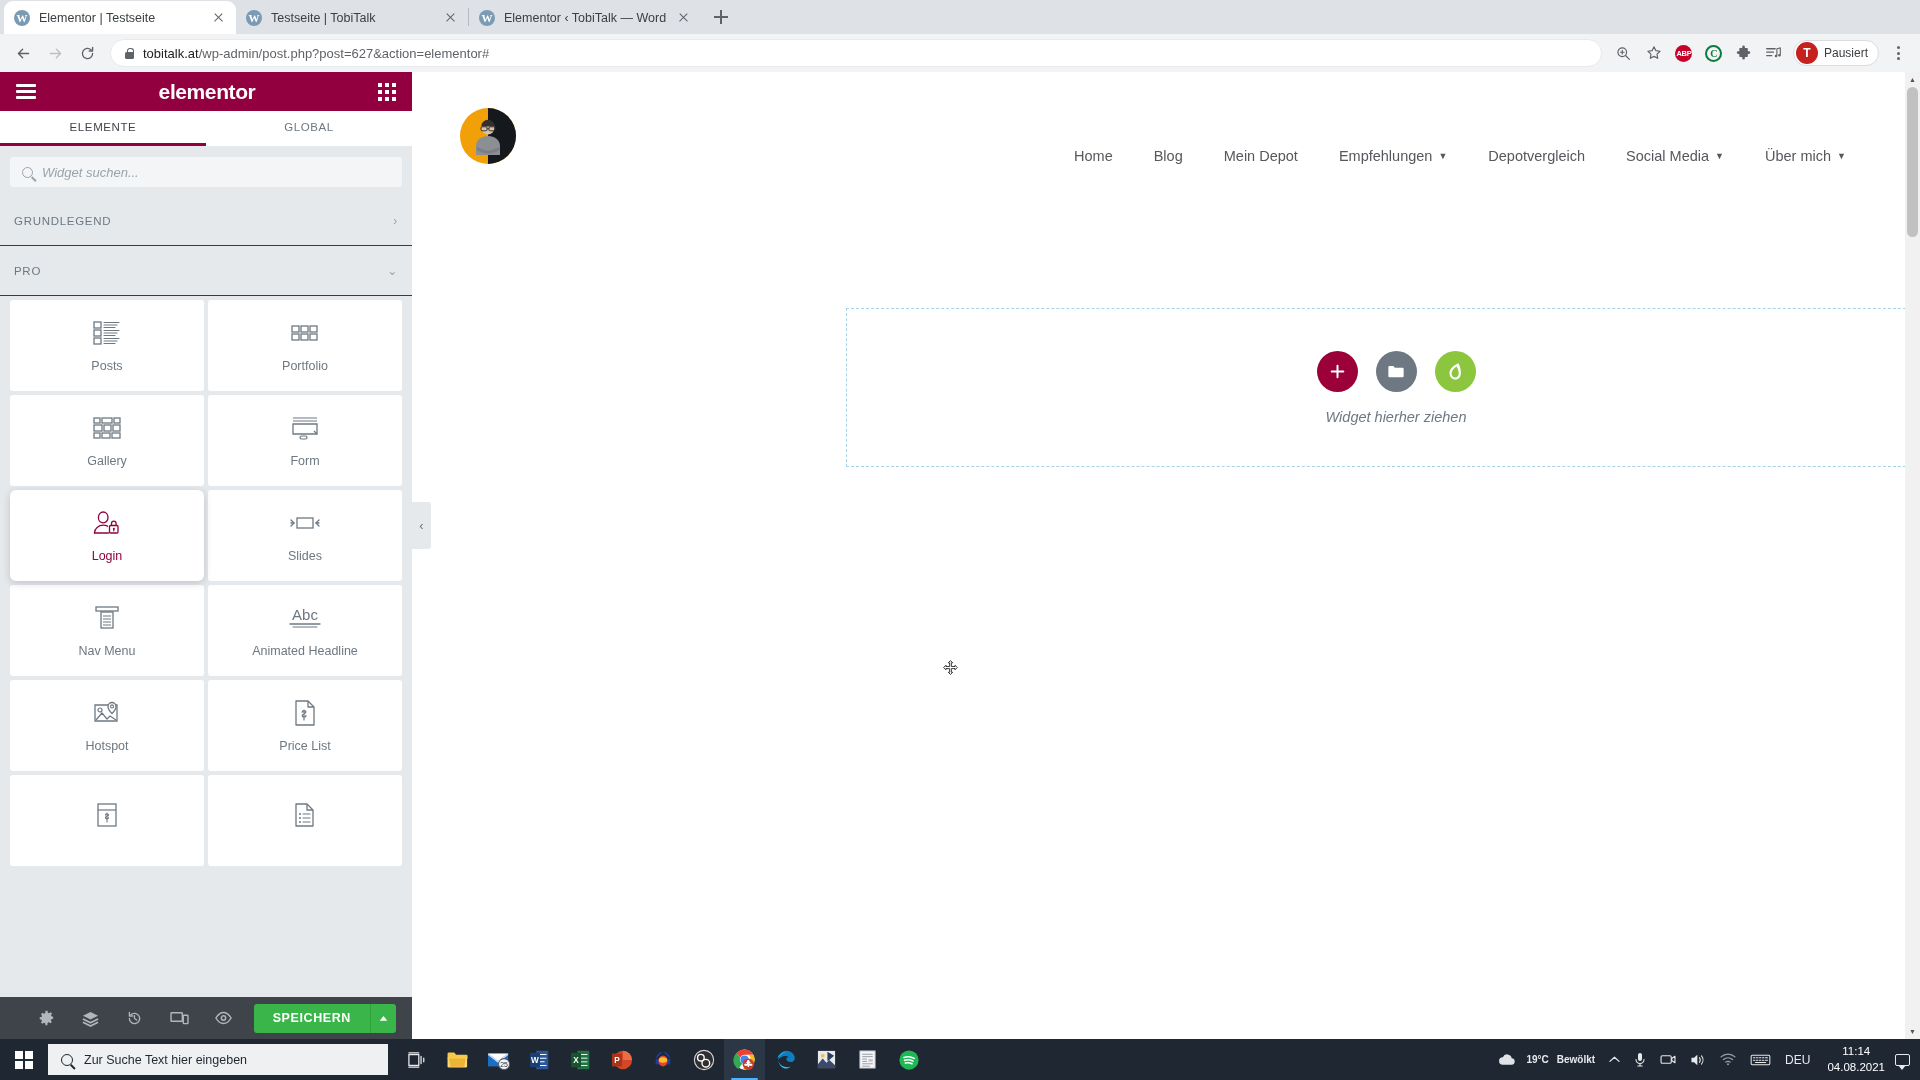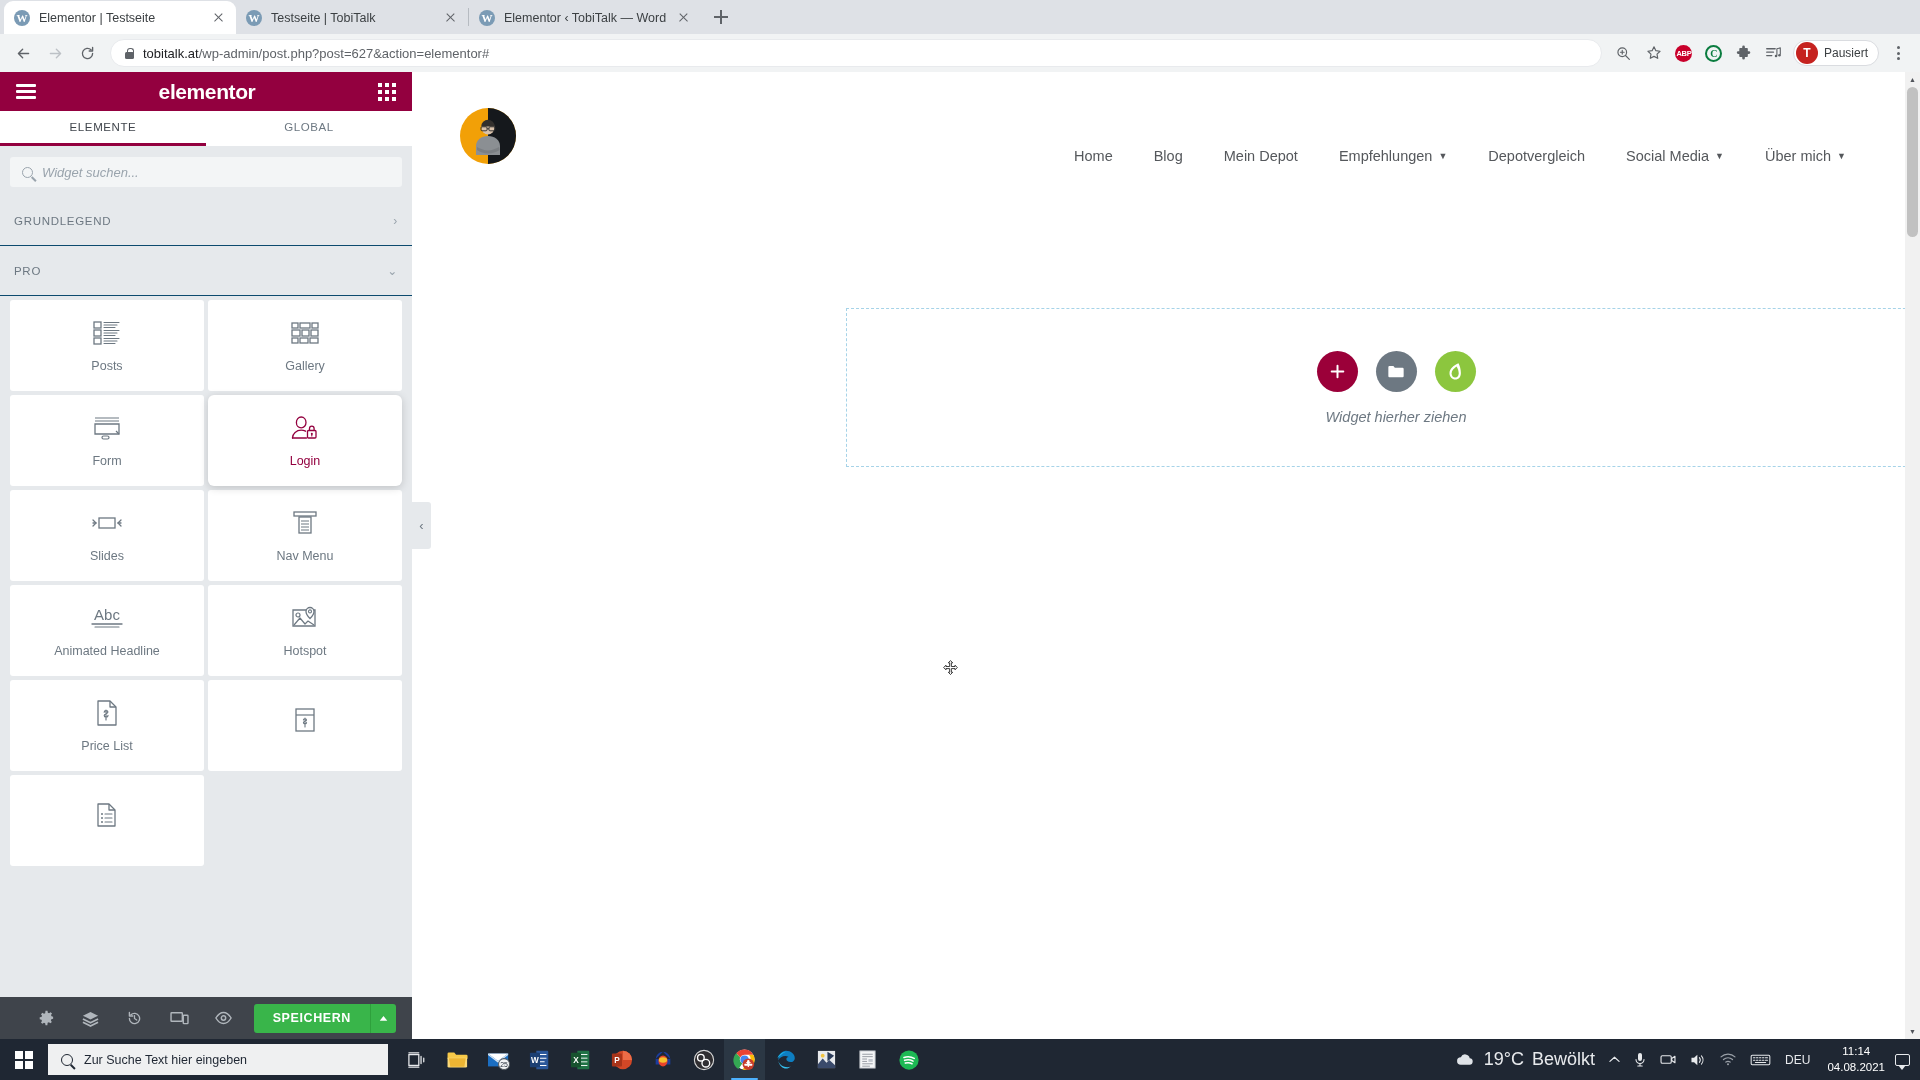--- a/index.html
+++ b/index.html
@@ -297,21 +297,21 @@
     height: 2.5px; background: #4db2ff; border-radius: 2px;
   }
   .tray {
     position: absolute; right: 0; top: 0; height: 41px;
     display: flex; align-items: center; gap: 0; padding-right: 4px;
   }
   .tray-item {
     display: flex; align-items: center; justify-content: center;
     color: #e8eaed; font-size: 12px; padding: 0 7px; height: 41px;
   }
-  .tray-weather { gap: 8px; font-size: 18px; }
+  .tray-weather { gap: 8px; font-size: 10px; font-weight: bold; }
   .tray-clock {
     display: flex; flex-direction: column; align-items: center;
     font-size: 11.5px; color: #fff; line-height: 1.32; padding: 0 10px;
   }
   .tray-notif {
     width: 15px; height: 12px; border: 1.6px solid #e8eaed;
     border-radius: 2px; position: relative; margin-right: 6px;
   }
   .tray-notif::after {
     content: ''; position: absolute; left: 2px; bottom: -5px;
@@ -462,20 +462,33 @@
               <svg width="30" height="28" viewBox="0 0 30 28">
                   <rect x="2" y="3" width="7" height="6" stroke="currentColor" stroke-width="1.3" fill="none"></rect>
                   <rect x="2" y="11" width="7" height="6" stroke="currentColor" stroke-width="1.3" fill="none"></rect>
                   <rect x="2" y="19" width="7" height="6" stroke="currentColor" stroke-width="1.3" fill="none"></rect>
                   <path d="M12 3.5h15M12 6h13M12 8.5h11M12 11.5h15M12 14h13M12 16.5h11M12 19.5h15M12 22h13M12 24.5h11" stroke="currentColor" stroke-width="1.1" stroke-linecap="round"></path>
                 </svg>
             </span>
             <span class="widget-label">Posts</span>
           </div>
 
+          <div class="widget">
+            <span class="w-ico">
+              <svg width="30" height="22" viewBox="0 0 30 22">
+                  <rect x="2" y="4" width="7" height="6" stroke="currentColor" stroke-width="1.3" fill="none"></rect>
+                  <rect x="11" y="4" width="7" height="6" stroke="currentColor" stroke-width="1.3" fill="none"></rect>
+                  <rect x="20" y="4" width="7" height="6" stroke="currentColor" stroke-width="1.3" fill="none"></rect>
+                  <rect x="2" y="12" width="7" height="6" stroke="currentColor" stroke-width="1.3" fill="none"></rect>
+                  <rect x="11" y="12" width="7" height="6" stroke="currentColor" stroke-width="1.3" fill="none"></rect>
+                  <rect x="20" y="12" width="7" height="6" stroke="currentColor" stroke-width="1.3" fill="none"></rect>
+                </svg>
+            </span>
+            <span class="widget-label">Portfolio</span>
+          </div>
 
           <div class="widget">
             <span class="w-ico">
               <svg width="30" height="26" viewBox="0 0 30 26">
                   <rect x="2" y="3" width="6" height="5" stroke="currentColor" stroke-width="1.3" fill="none"></rect>
                   <rect x="10" y="3" width="10" height="5" stroke="currentColor" stroke-width="1.3" fill="none"></rect>
                   <rect x="22" y="3" width="6" height="5" stroke="currentColor" stroke-width="1.3" fill="none"></rect>
                   <rect x="2" y="10" width="8" height="6" stroke="currentColor" stroke-width="1.3" fill="none"></rect>
                   <rect x="12" y="10" width="7" height="6" stroke="currentColor" stroke-width="1.3" fill="none"></rect>
                   <rect x="21" y="10" width="7" height="6" stroke="currentColor" stroke-width="1.3" fill="none"></rect>

